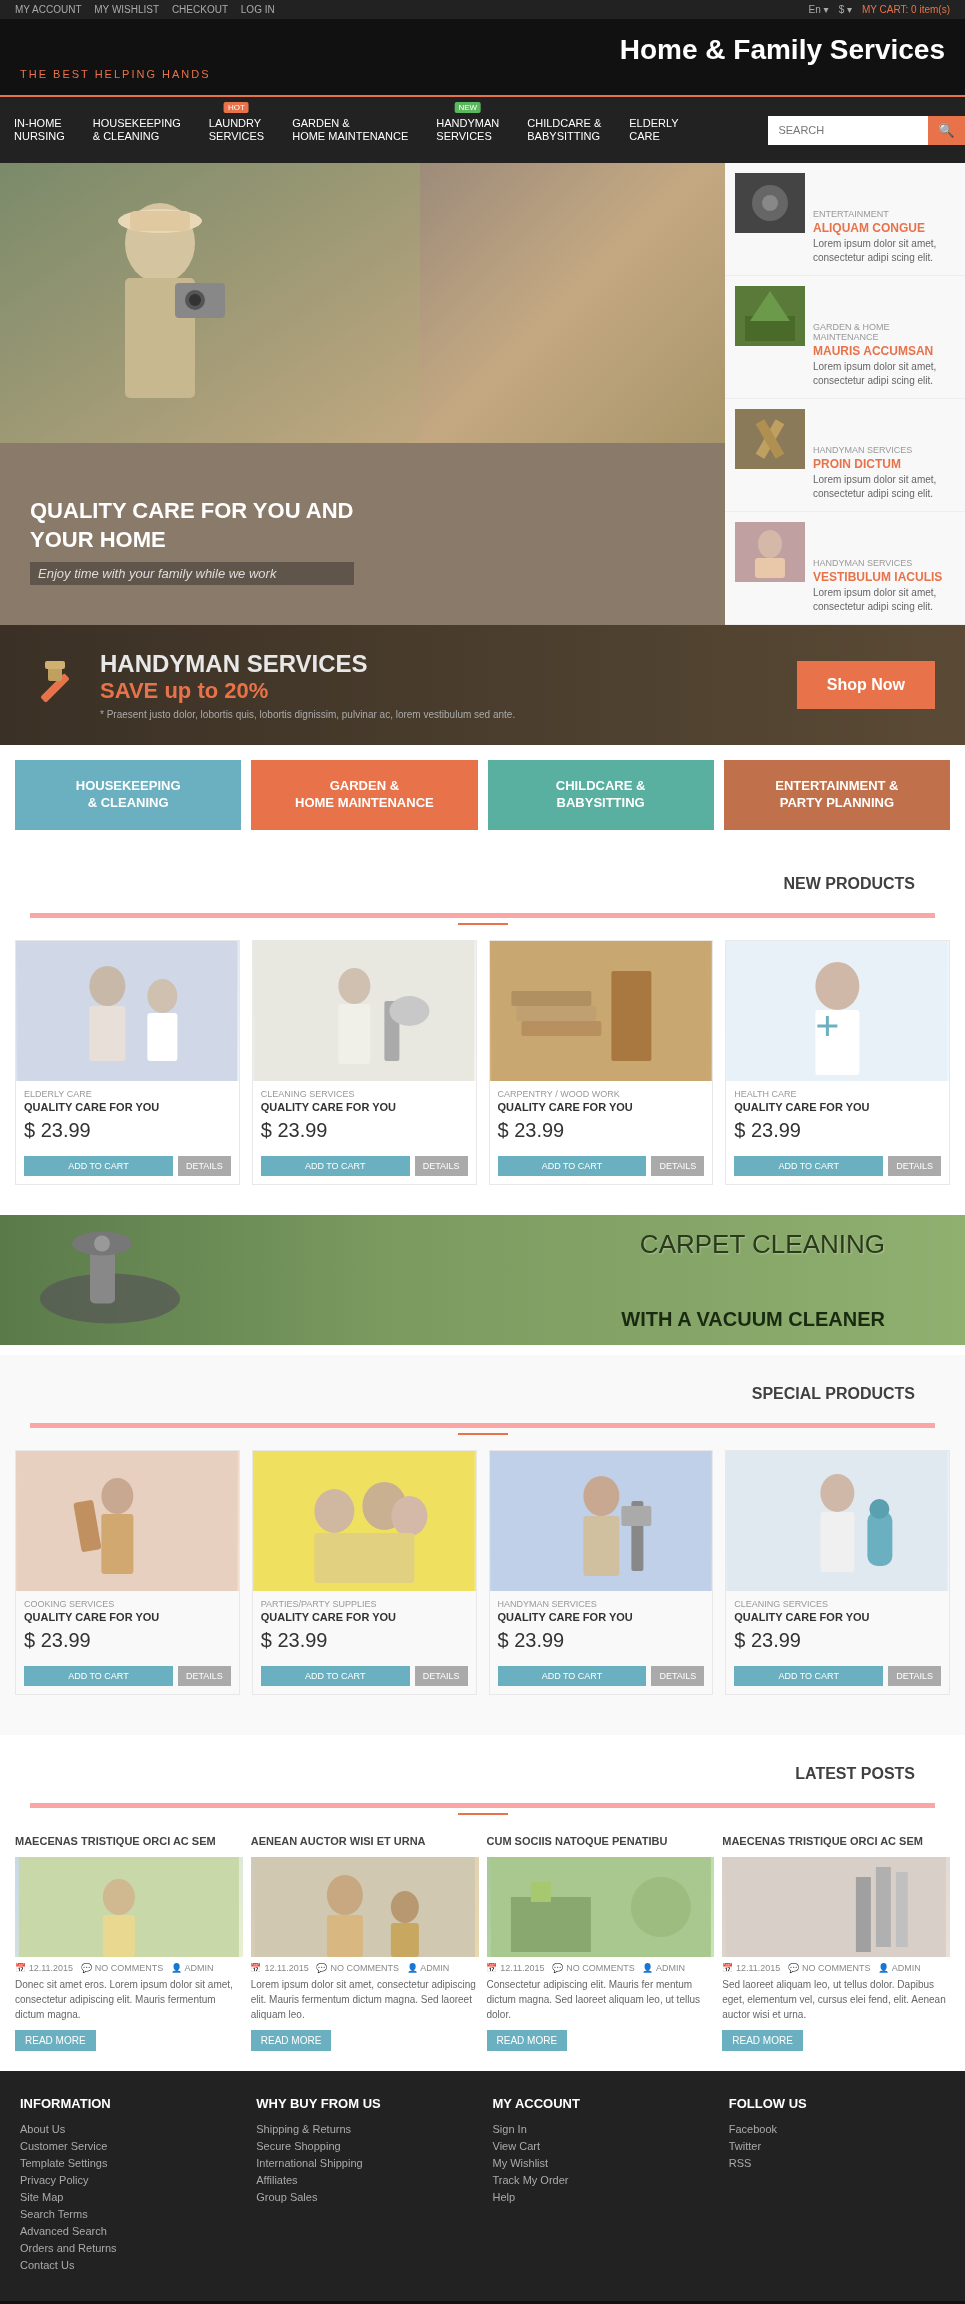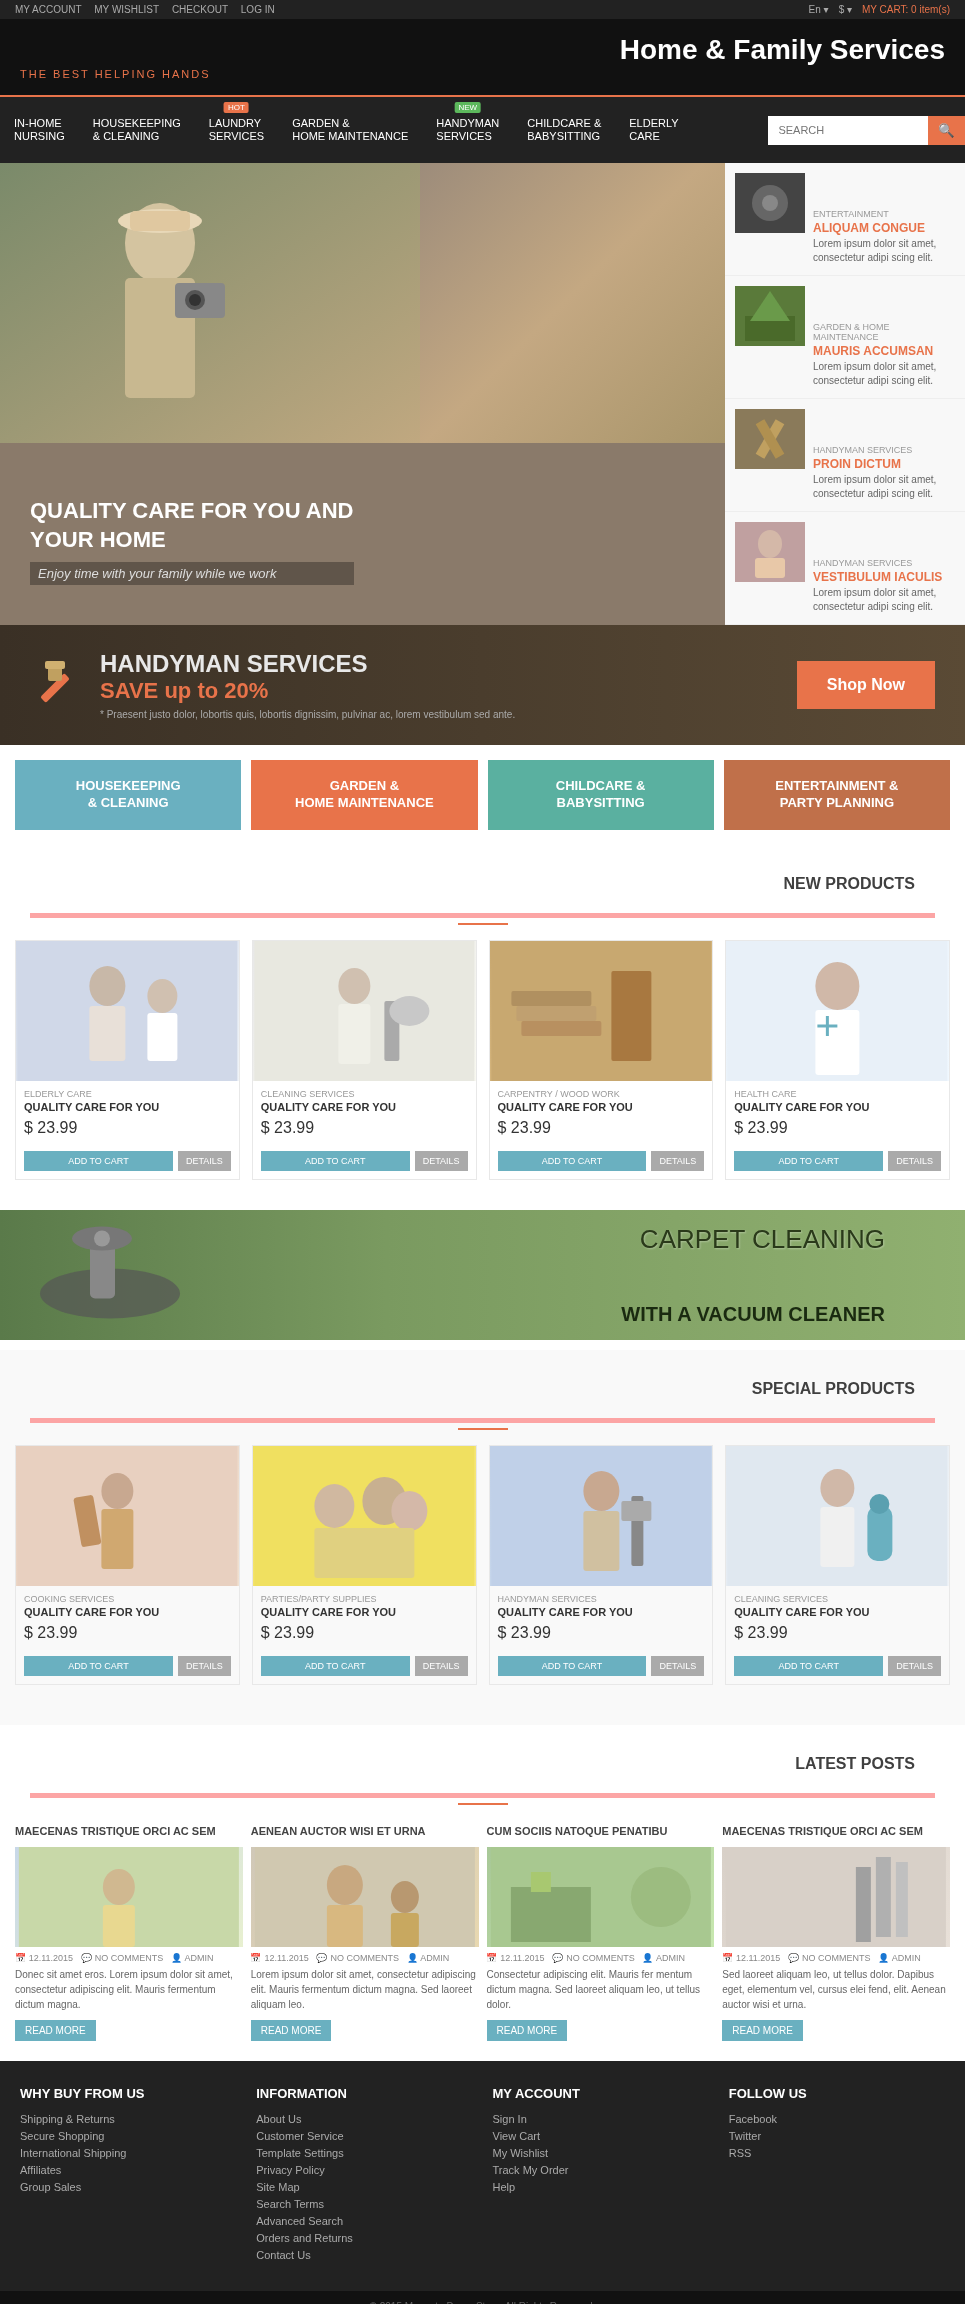--- a/index.html
+++ b/index.html
@@ -79,21 +79,21 @@
     .products-grid { display: flex; gap: 12px; margin-top: 10px; }
     .product-card { flex: 1; border: 1px solid #e8e8e8; }
     .product-img { width: 100%; height: 140px; overflow: hidden; }
     .product-img-elderly { background: linear-gradient(135deg, #d0d8e8, #f0f4f8); }
     .product-img-cleaning { background: linear-gradient(135deg, #e8e8e8, #f8f8f0); }
     .product-img-carpentry { background: linear-gradient(135deg, #c8a870, #e8c890); }
     .product-img-health { background: linear-gradient(135deg, #e8f0f8, #f0f8ff); }
     .product-info { padding: 8px; }
     .product-cat { font-size: 9px; color: #999; text-transform: uppercase; }
     .product-name { font-size: 11px; font-weight: bold; color: #333; margin: 2px 0; text-transform: uppercase; }
-    .product-price { font-size: 16px; color: #333; margin: 6px 0; }
+    .product-price { font-size: 20px; color: #333; margin: 6px 0; }
     .product-actions { display: flex; gap: 5px; padding: 0 8px 8px; }
     .btn-cart { background: #6ab0c0; color: #fff; border: none; padding: 5px 8px; font-size: 9px; cursor: pointer; flex: 1; text-transform: uppercase; }
     .btn-details { background: #aaa; color: #fff; border: none; padding: 5px 8px; font-size: 9px; cursor: pointer; }
 
     
     .carpet-banner { background: linear-gradient(135deg, #6a8a5a, #8ab060); margin: 10px 0; height: 130px; display: flex; align-items: center; justify-content: flex-end; padding-right: 80px; position: relative; overflow: hidden; }
     .carpet-bg { position: absolute; left: 0; top: 0; width: 100%; height: 100%; background: linear-gradient(to right, #5a7a4a 0%, #7a9a60 40%, #90b070 100%); }
     .carpet-text { position: relative; z-index: 1; text-align: right; }
     .carpet-text h2 { font-size: 26px; font-weight: normal; color: #2a3a1a; text-transform: uppercase; text-shadow: 1px 1px 2px rgba(255,255,255,0.3); }
     .carpet-text h3 { font-size: 20px; color: #1a2a10; text-transform: uppercase; margin-top: 48px; }
@@ -592,40 +592,40 @@
       </div>
       <div class="post-text">Sed laoreet aliquam leo, ut tellus dolor. Dapibus eget, elementum vel, cursus elei fend, elit. Aenean auctor wisi et urna.</div>
       <button class="btn-read-more">READ MORE</button>
     </div>
 
   </div>
 </div>
 
 <div class="footer">
   <div class="footer-col">
-    <h4>WHY BUY FROM US</h4>
-    <a href="#">Shipping &amp; Returns</a>
-    <a href="#">Secure Shopping</a>
-    <a href="#">International Shipping</a>
-    <a href="#">Affiliates</a>
-    <a href="#">Group Sales</a>
-  </div>
-  <div class="footer-col">
     <h4>INFORMATION</h4>
     <a href="#">About Us</a>
     <a href="#">Customer Service</a>
     <a href="#">Template Settings</a>
     <a href="#">Privacy Policy</a>
     <a href="#">Site Map</a>
     <a href="#">Search Terms</a>
     <a href="#">Advanced Search</a>
     <a href="#">Orders and Returns</a>
     <a href="#">Contact Us</a>
   </div>
   <div class="footer-col">
+    <h4>WHY BUY FROM US</h4>
+    <a href="#">Shipping &amp; Returns</a>
+    <a href="#">Secure Shopping</a>
+    <a href="#">International Shipping</a>
+    <a href="#">Affiliates</a>
+    <a href="#">Group Sales</a>
+  </div>
+  <div class="footer-col">
     <h4>MY ACCOUNT</h4>
     <a href="#">Sign In</a>
     <a href="#">View Cart</a>
     <a href="#">My Wishlist</a>
     <a href="#">Track My Order</a>
     <a href="#">Help</a>
   </div>
   <div class="footer-col">
     <h4>FOLLOW US</h4>
     <a href="#">Facebook</a>

